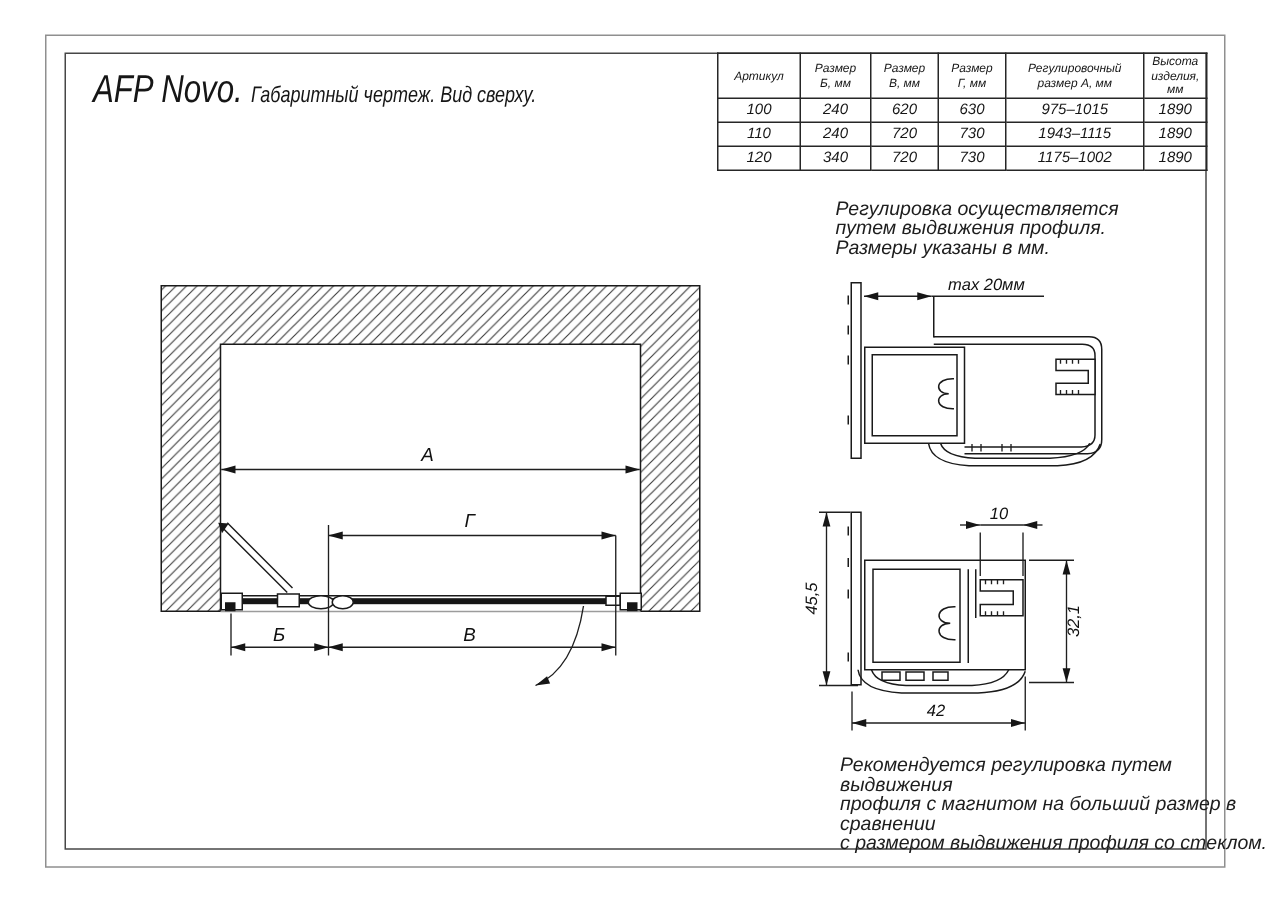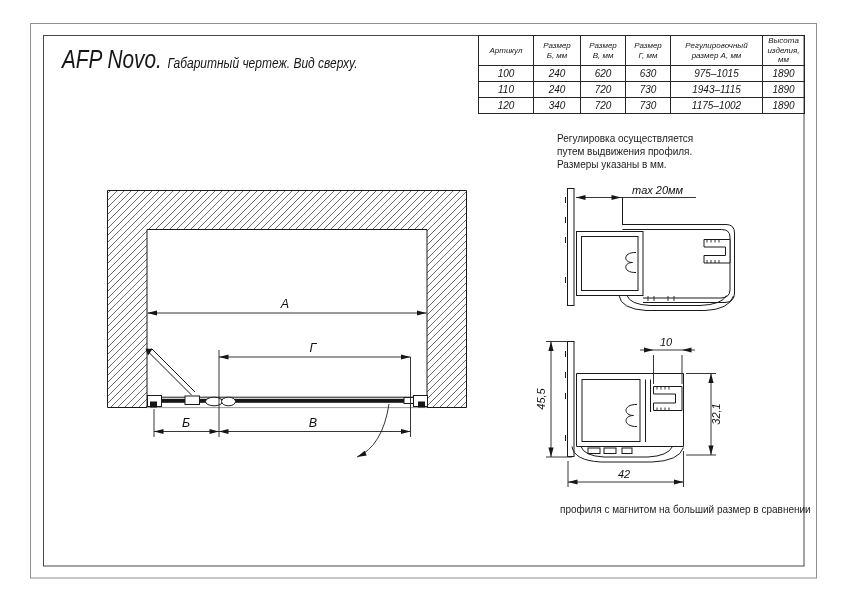--- a/index.html
+++ b/index.html
@@ -21,21 +21,21 @@
   .title-product{font-size:26px;letter-spacing:0px;}
   .title-desc{font-size:15px;margin-left:7px;}
   
   .size-table{position:absolute;left:478px;top:35px;width:326px;border-collapse:collapse;
               table-layout:fixed;font-style:italic;}
   .size-table th,.size-table td{border:1px solid #262626;text-align:center;vertical-align:middle;
               padding:0;font-weight:normal;}
   .size-table th{height:29px;font-size:8px;line-height:9.5px;}
   .size-table td{height:15px;font-size:10px;}
   
-  .note{position:absolute;font-size:10px;line-height:13px;color:#1d1d1d;}
+  .note{position:absolute;font-style:italic;font-size:13px;line-height:13px;color:#1d1d1d;}
   .note-1{left:557px;top:132px;}
   .note-2{left:560px;top:503px;}
 </style>
 </head>
 <body>
 
 <div class="sheet">
 
   <svg width="849" height="600" viewBox="0 0 849 600">
     <defs>
@@ -222,16 +222,18 @@
       </tr>
     </tbody>
   </table>
 
   <div class="note note-1">
     <div>Регулировка осуществляется</div>
     <div>путем выдвижения профиля.</div>
     <div>Размеры указаны в мм.</div>
   </div>
   <div class="note note-2">
+    <div>Рекомендуется регулировка путем выдвижения</div>
     <div>профиля с магнитом на больший размер в сравнении</div>
+    <div>с размером выдвижения профиля со стеклом.</div>
   </div>
 
 </div>
 
 </body></html>

